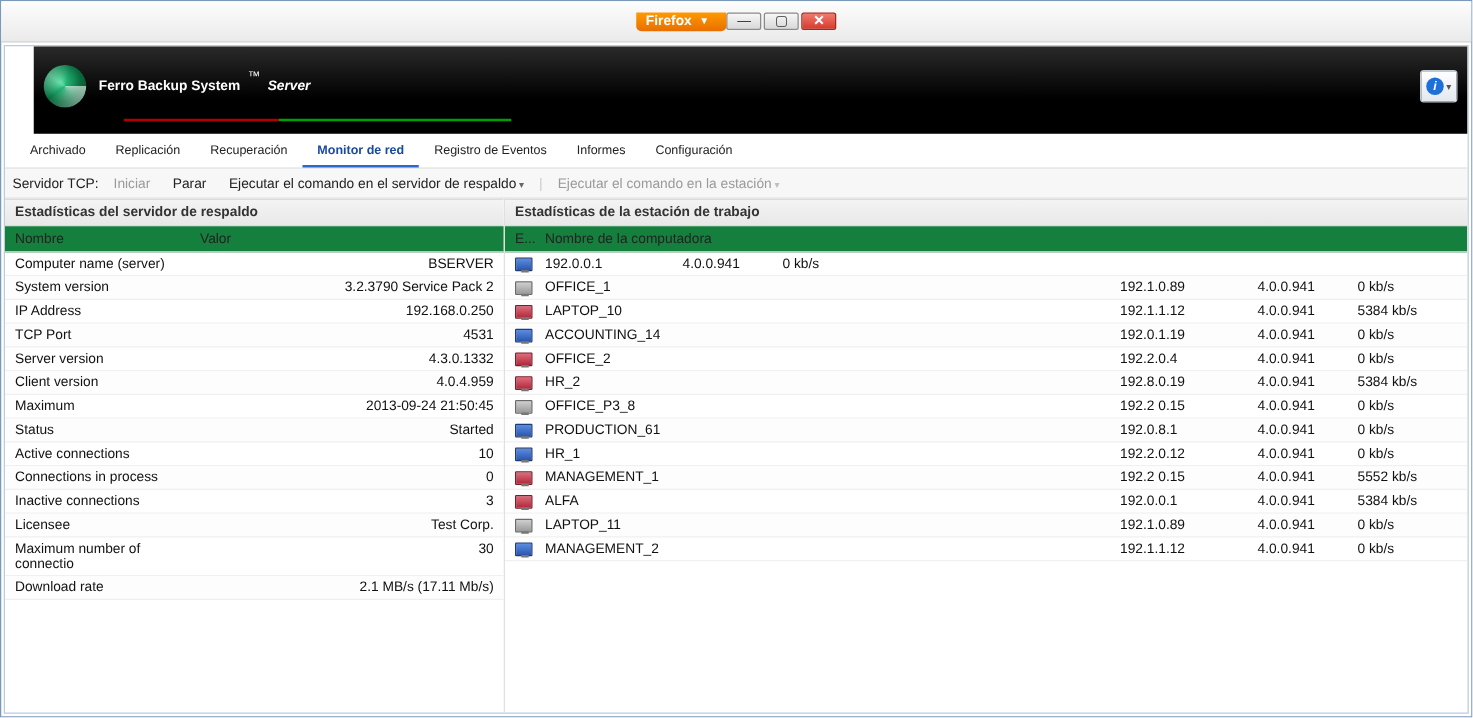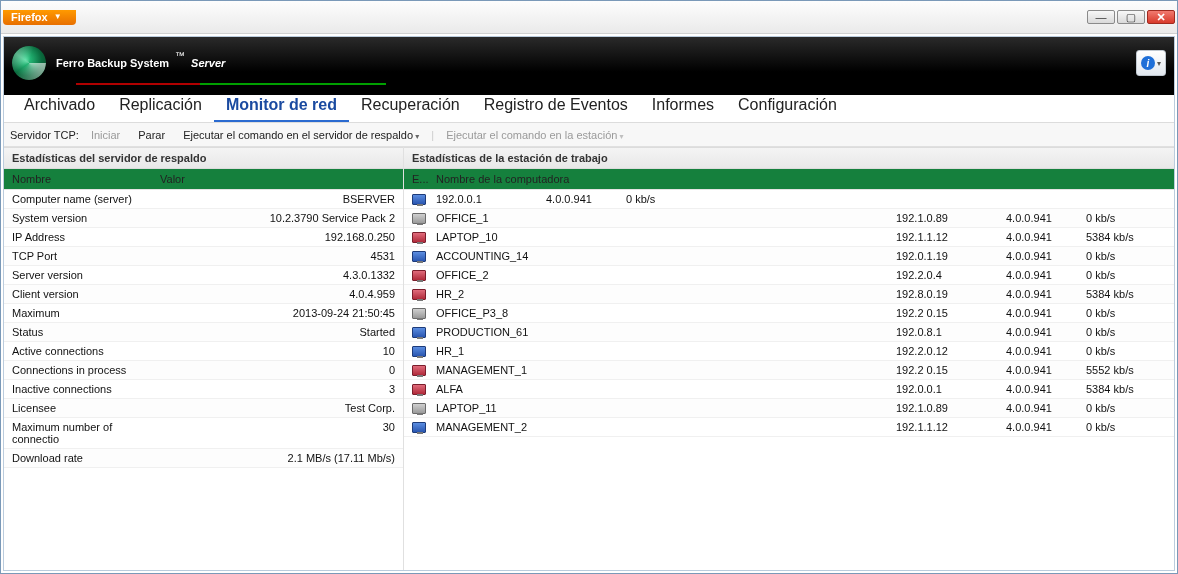--- a/index.html
+++ b/index.html
@@ -1,37 +1,37 @@
 <!DOCTYPE html>
 <html><head>
 <meta charset="utf-8">
 <style>
   * { box-sizing: border-box; margin: 0; padding: 0; font-family: Tahoma, Arial, sans-serif; font-size: 11px; }
   html, body { width: 1178px; height: 574px; background: #fff; overflow: hidden; }
   .window { width: 1178px; height: 574px; border: 1px solid #7a99b8; background: #fff; display: flex; flex-direction: column; }
-  .titlebar { height: 18px; background: linear-gradient(#fdfdfd,#eaeaea); display: flex; align-items: center; justify-content: space-between; padding: 16px 2px; border-bottom:1px solid #d0d0d0; }
+  .titlebar { height: 18px; background: linear-gradient(#fdfdfd,#eaeaea); display: flex; align-items: center; justify-content: center; padding: 16px 2px; border-bottom:1px solid #d0d0d0; }
   .titlebar-left { display:flex; align-items:center; height:100%; }
   .ff-tab { background: linear-gradient(#ff9a00,#e86f00); color:#fff; font-weight:bold; padding:1px 14px 2px 8px; border-radius: 0 0 4px 4px; position:relative; display:flex; align-items:center; gap:6px; }
   .ff-tab .arrow { font-size:8px; }
   .win-btns { display:flex; gap:2px; }
   .win-btn { width:28px; height:14px; border:1px solid #8a8a8a; background:linear-gradient(#f7f7f7,#d9d9d9); border-radius:2px; display:flex; align-items:center; justify-content:center; font-size:9px; color:#333; line-height:1; }
   .win-btn.close { background:linear-gradient(#f17a6f,#d83a2b); color:#fff; border-color:#a02a1f; font-weight:bold; }
   .content { flex:1; border:1px solid #bcd; margin:2px; display:flex; flex-direction:column; background:#fff; overflow:hidden; }
-  .header { height:58px; background: linear-gradient(#2a2a2a,#000 60%,#000); display:flex; align-items:center; justify-content:space-between; padding:0 8px 6px 8px; position:relative; }
+  .header { height:70px; background: linear-gradient(#2a2a2a,#000 60%,#000); display:flex; align-items:center; justify-content:space-between; padding:0 8px 6px 8px; position:relative;margin-left:23px; }
   .logo-wrap { display:flex; align-items:center; gap:10px; }
   .logo-ico { width:34px; height:34px; border-radius:50%; background: radial-gradient(circle at 40% 40%, #2dd48a 0%, #0a6b3e 55%, #0a3a1e 100%); position:relative; overflow:hidden; }
   .logo-ico::after{ content:""; position:absolute; inset:0; background: conic-gradient(from 90deg, rgba(255,255,255,0.6), transparent 40%, rgba(255,255,255,0.3) 60%, transparent 80%); border-radius:50%; }
   .logo-text { color:#fff; font-size:24px; font-weight:bold; display:flex; align-items:baseline; gap:6px; }
   .logo-text .tm { font-size:10px; font-weight:normal; position:relative; top:-8px; }
   .logo-text .srv { font-style:italic; font-weight:bold; }
   .under { position:absolute; left:72px; bottom:10px; height:2px; width:310px; background: linear-gradient(to right,#b00000 0%, #b00000 40%, #00a000 40%, #00a000 100%); }
   .info-btn { width:30px; height:26px; border:1px solid #c0c8d0; background:linear-gradient(#fff,#e2e8ef); border-radius:3px; display:flex; align-items:center; justify-content:center; gap:2px; }
   .info-btn .i { width:14px; height:14px; border-radius:50%; background:#1e6fd8; color:#fff; font-weight:bold; font-style:italic; display:flex; align-items:center; justify-content:center; font-size:10px; }
   .tabbar { height:28px; background:#fff; border-bottom:1px solid #dcdcdc; display:flex; align-items:flex-end; padding-left:8px; gap:0; }
-  .tab { padding:6px 12px 6px 12px; color:#222; font-size:16px; border-bottom:2px solid transparent; cursor:default; }
+  .tab { padding:6px 12px 6px 12px; color:#222; font-size:10px; border-bottom:2px solid transparent; cursor:default; }
   .tab.active { color:#1a4aa0; font-weight:bold; border-bottom:2px solid #2a6ad0; }
   .toolbar { height:24px; background:#f7f7f7; border-bottom:1px solid #e0e0e0; display:flex; align-items:center; padding:0 6px; gap:6px; color:#333; }
   .toolbar .lbl { color:#222; }
   .toolbar .btn { padding:2px 6px; color:#222; }
   .toolbar .btn.disabled { color:#9a9a9a; }
   .toolbar .sep { color:#ccc; }
   .toolbar .dd::after { content:" ▾"; font-size:8px; color:#666; }
   .toolbar .btn.dd.disabled::after { color:#bfbfbf; }
   .panes { flex:1; display:flex; overflow:hidden; }
   .pane { display:flex; flex-direction:column; overflow:hidden; }
@@ -100,22 +100,22 @@
       <div class="under"></div>
       <div class="info-btn">
         <span class="i">i</span>
         <span style="font-size:8px;color:#555;">▾</span>
       </div>
     </div>
 
     <div class="tabbar" id="tabbar">
         <div class="tab">Archivado</div>
         <div class="tab">Replicación</div>
+        <div class="tab">Recuperación</div>
         <div class="tab active">Monitor de red</div>
-        <div class="tab">Recuperación</div>
         <div class="tab">Registro de Eventos</div>
         <div class="tab">Informes</div>
         <div class="tab">Configuración</div>
       </div>
 
     <div class="toolbar">
       <span class="lbl">Servidor TCP:</span>
       <span class="btn disabled">Iniciar</span>
       <span class="btn">Parar</span>
       <span class="btn dd">Ejecutar el comando en el servidor de respaldo</span>
@@ -131,21 +131,21 @@
           <div class="col-name">Nombre</div>
           <div class="col-val">Valor</div>
         </div>
         <div class="grid-body" id="left-body">
             <div class="row">
               <div class="c1">Computer name (server)</div>
               <div class="c2">BSERVER</div>
             </div>
             <div class="row">
               <div class="c1">System version</div>
-              <div class="c2">10.2.3790 Service Pack 2</div>
+              <div class="c2">3.2.3790 Service Pack 2</div>
             </div>
             <div class="row">
               <div class="c1">IP Address</div>
               <div class="c2">192.168.0.250</div>
             </div>
             <div class="row">
               <div class="c1">TCP Port</div>
               <div class="c2">4531</div>
             </div>
             <div class="row">

